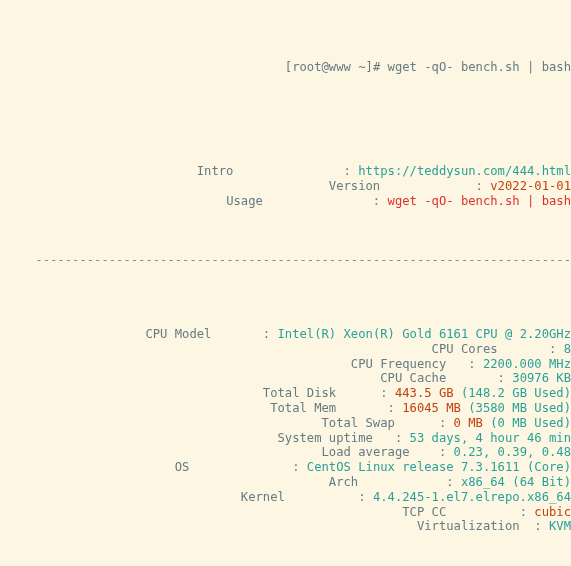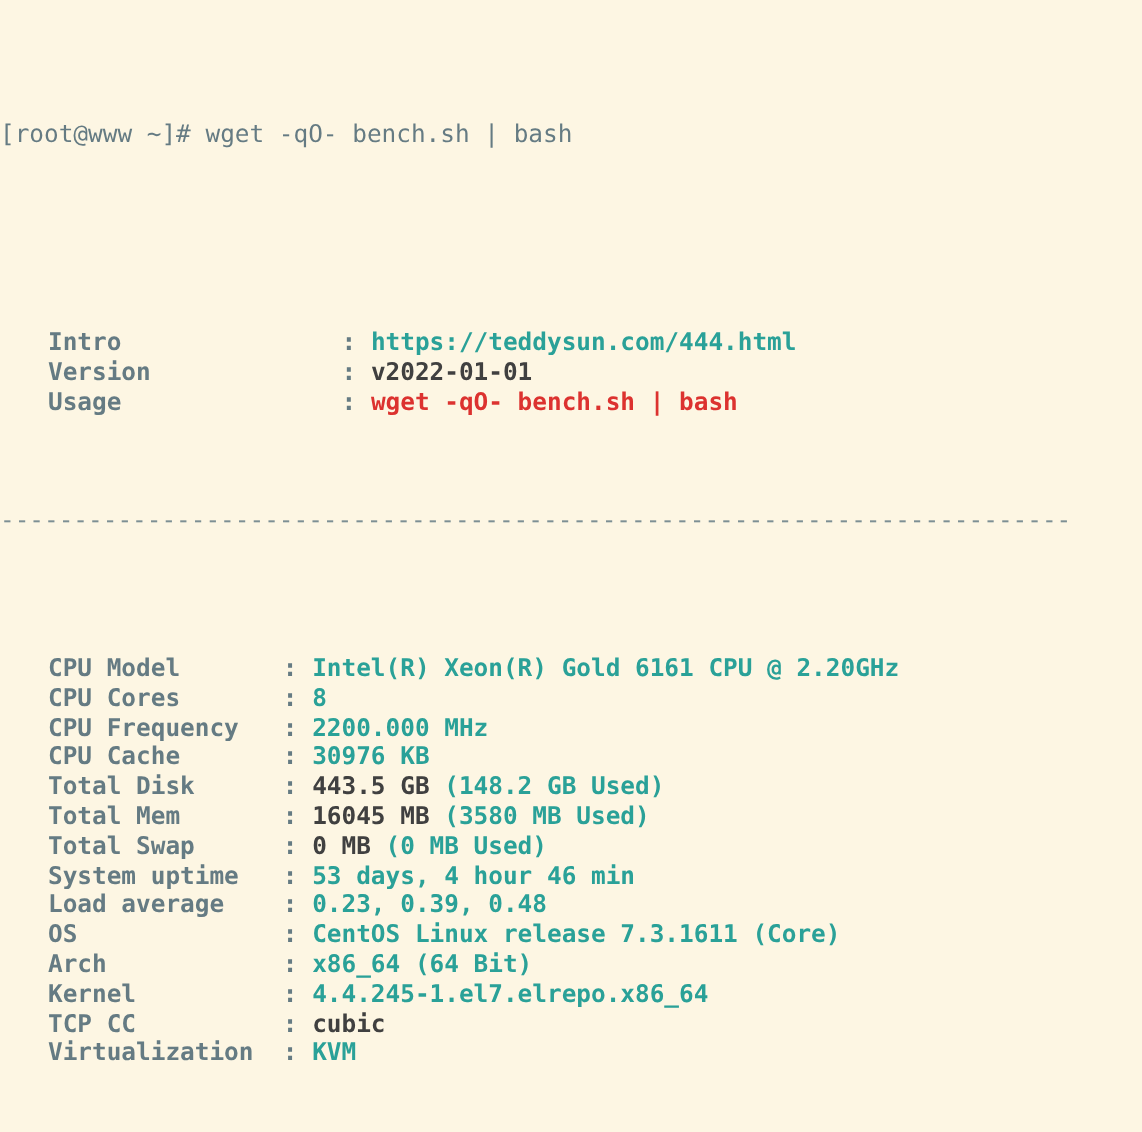--- a/index.html
+++ b/index.html
@@ -18,34 +18,35 @@
     color: #657b83;
     -webkit-font-smoothing: none;
   }
   #terminal {
     width: 571px;
     height: 566px;
     padding: 1px 0 0 0;
     box-sizing: border-box;
     background: #fdf6e3;
     white-space: pre;
+    text-align: right;
   }
   .line {
     height: 14.82px;
     white-space: pre;
     display: block;
     letter-spacing: 0;
   }
-  .pad { padding-left: 24px; font-weight: bold; }
+  .pad { padding-left: 24px; }
 
   
   .c-base   { color: #657b83; }   
   .c-rule   { color: #7d8f94; }   
   .c-cyan   { color: #2aa198; }   
-  .c-yellow { color: #404040; }   
+  .c-yellow { color: #c2410c; }   
   .c-red    { color: #dc322f; }   
   .c-prompt { color: #657b83; }
 </style>
 </head>
 <body>
 
 <div id="terminal">
 
   
   <div class="line"><span class="c-prompt">[root@www ~]# </span><span class="c-base">wget -qO- bench.sh | bash</span></div>

